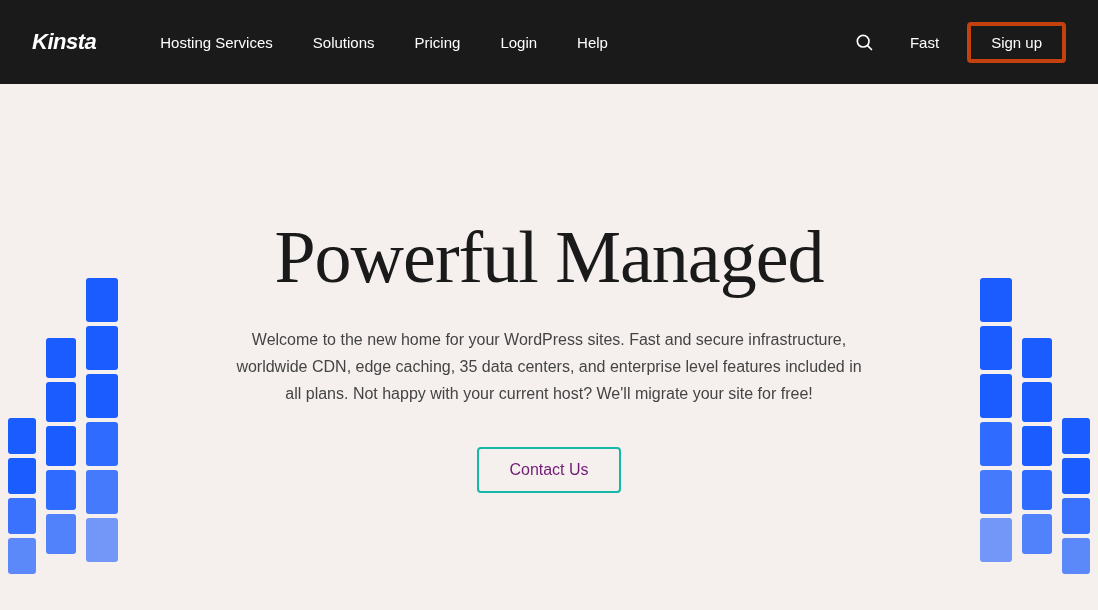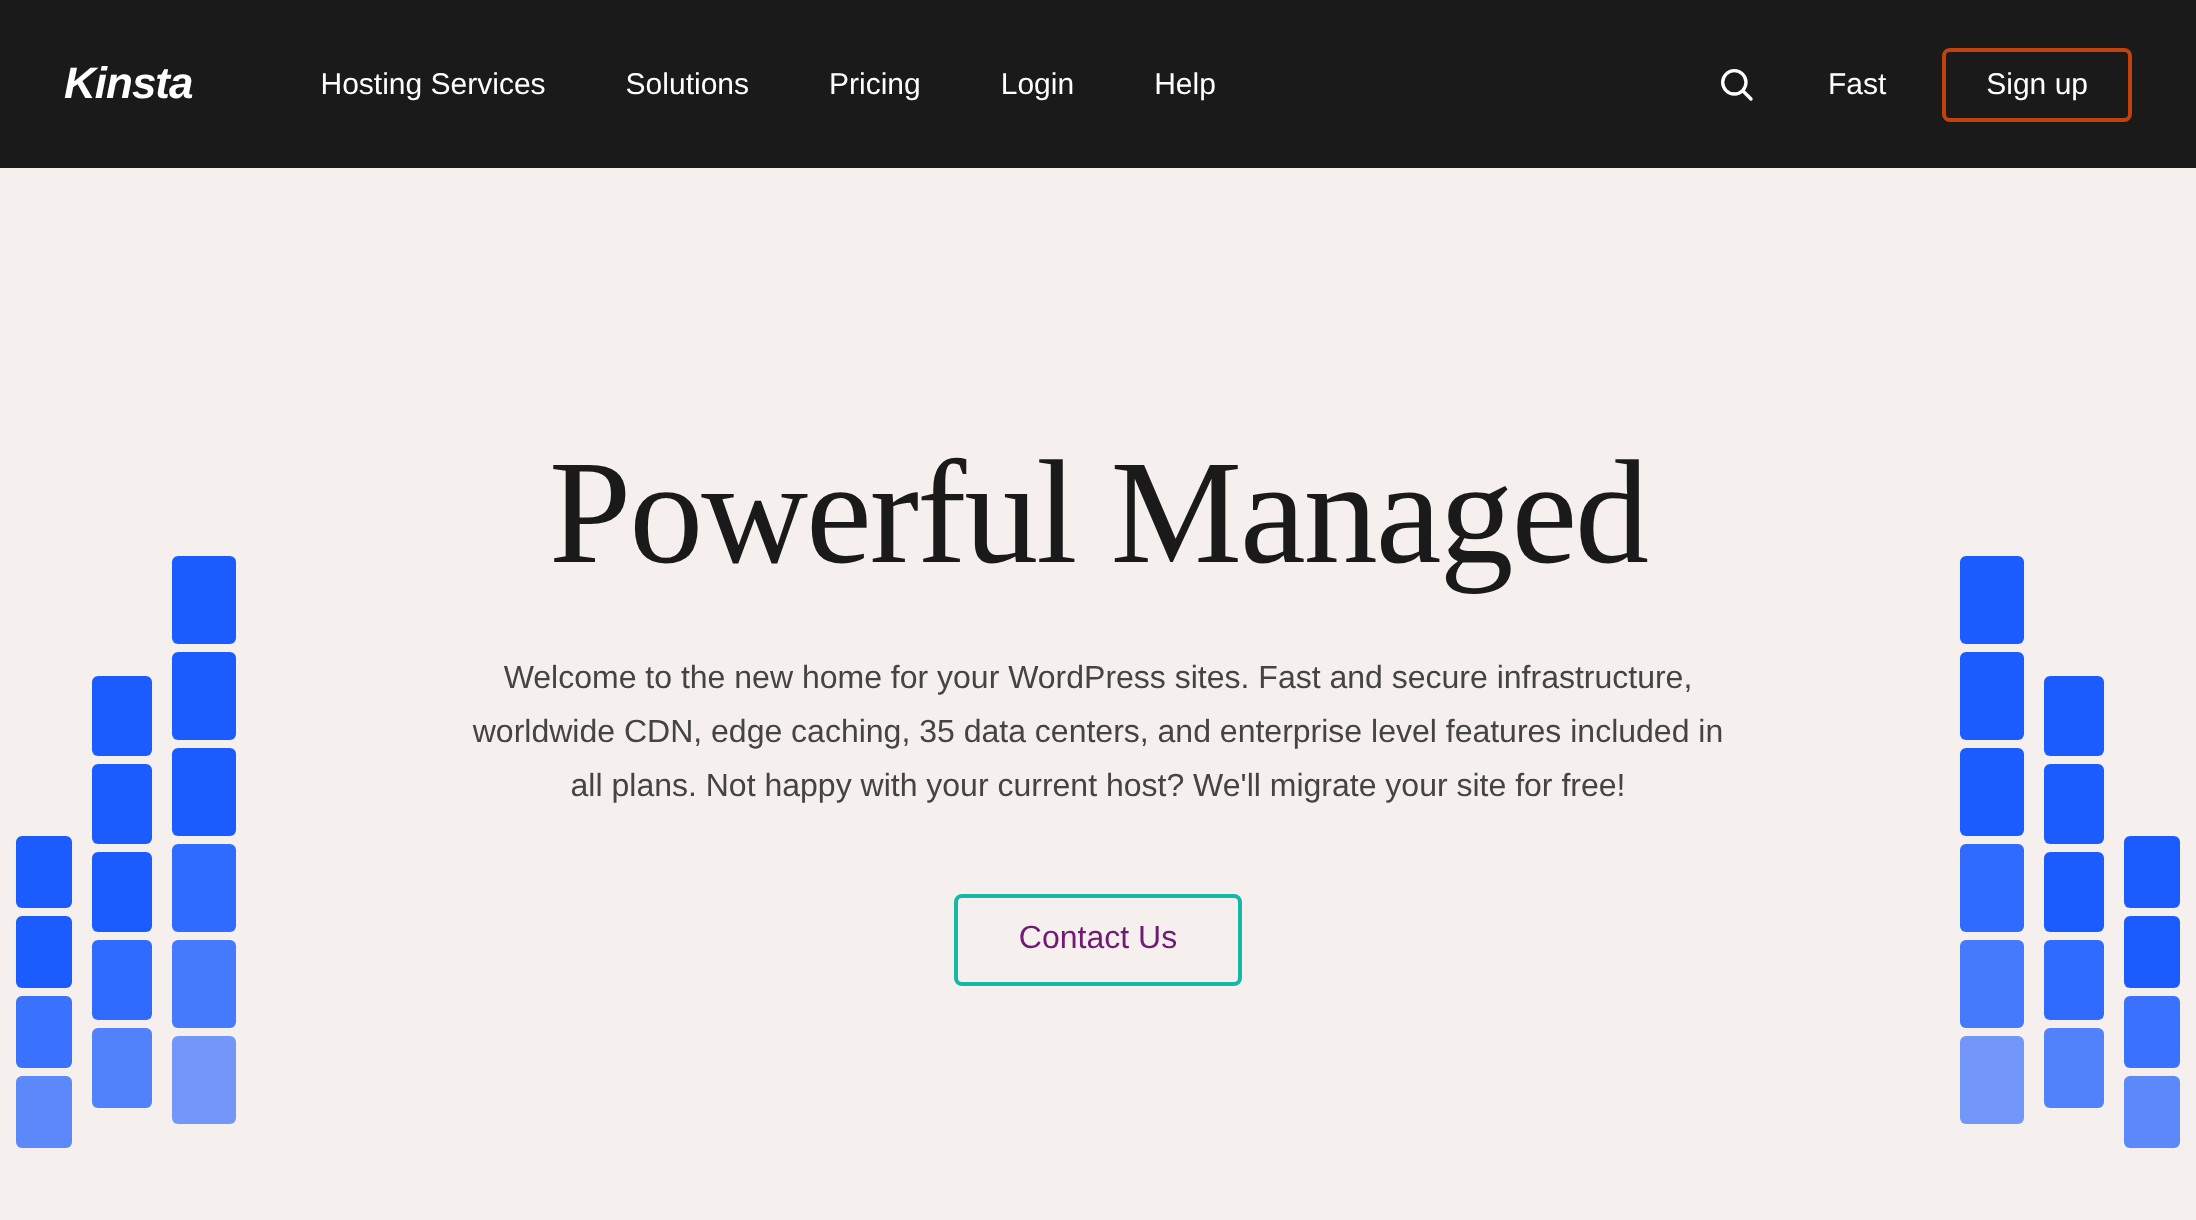--- a/index.html
+++ b/index.html
@@ -73,21 +73,21 @@
     .login-link {
       color: #ffffff;
       font-size: 15px;
       font-weight: 400;
       cursor: pointer;
       padding: 8px 12px;
     }
 
     .signup-btn {
       background: transparent;
-      border: 2px solid #c2410c;
+      border: 4px solid #c2410c;
       color: #ffffff;
       font-size: 15px;
       font-weight: 500;
       padding: 8px 20px;
       border-radius: 4px;
       cursor: pointer;
     }
 
     
     .hero {

